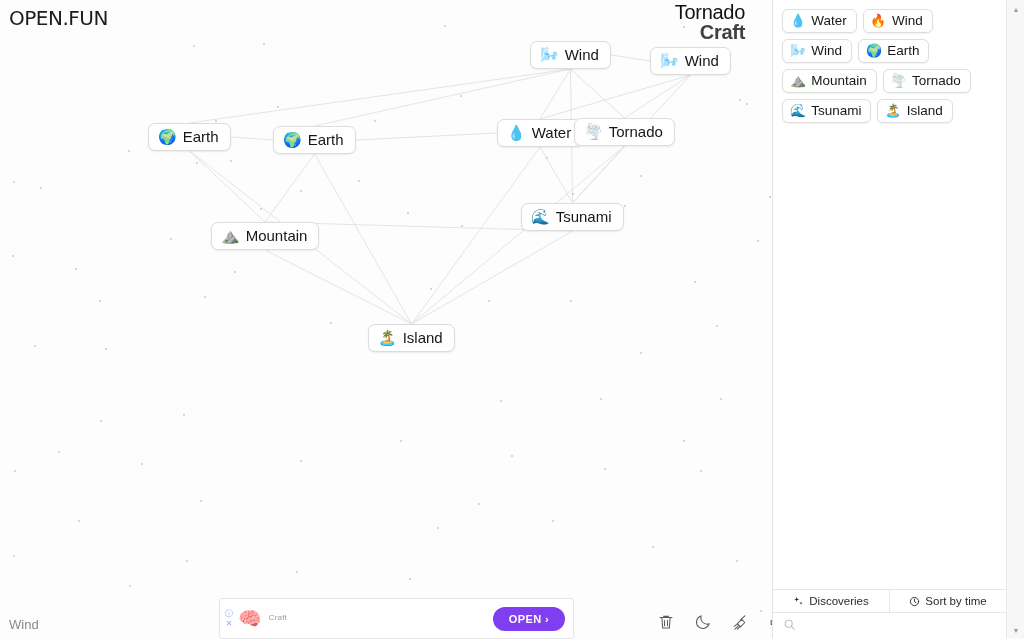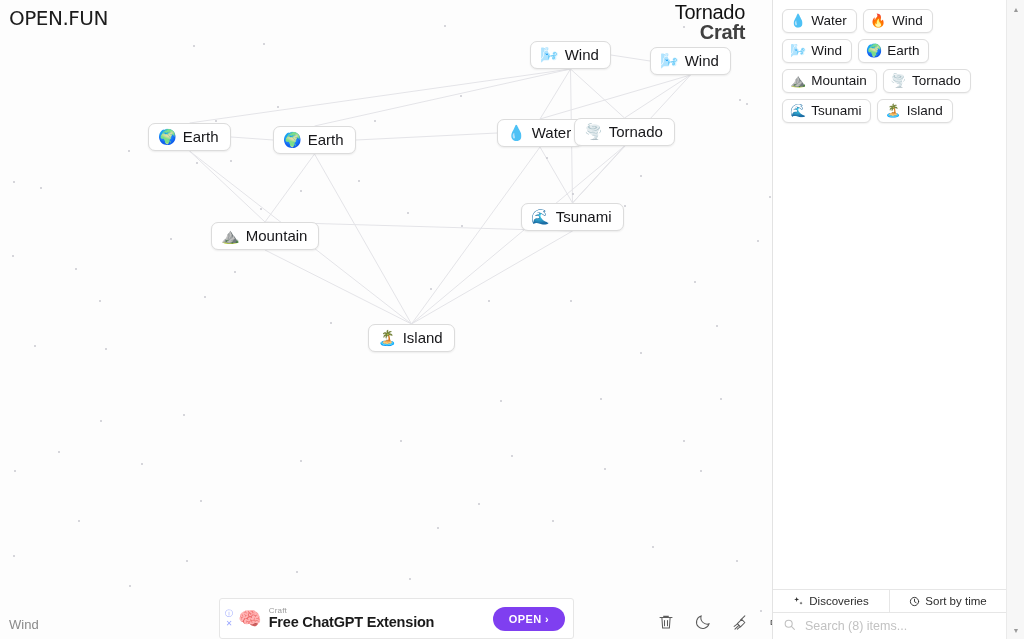--- a/index.html
+++ b/index.html
@@ -448,21 +448,20 @@
     </div>
 
     <div id="ad">
       <div class="adinfo">
         <span>ⓘ</span>
         <span>✕</span>
       </div>
       <div class="adicon">🧠</div>
       <div class="adtext">
         <div class="adlabel">Craft</div>
-        <div class="adtitle">Free ChatGPT Extension</div>
       </div>
       <button class="adbtn">OPEN ›</button>
     </div>
   </div>
 
   <div id="sidebar">
     <div id="itemlist">
         <div class="sitem">
           <span class="emo">💧</span>
           <span>Water</span>
@@ -519,21 +518,20 @@
         </div>
       </div>
 
       <div id="sb-search">
         <span class="mag">
           <svg width="13" height="13" viewBox="0 0 24 24" fill="none" stroke="currentColor" stroke-width="2" stroke-linecap="round">
             <circle cx="10.5" cy="10.5" r="6.5"></circle>
             <path d="M15.5 15.5 21 21"></path>
           </svg>
         </span>
-        <input type="text" placeholder="Search (8) items..." style="">
       </div>
     </div>
   </div>
 
   <div id="scrollbar">
     <div class="arr up">▲</div>
     <div class="thumb"></div>
     <div class="arr down">▼</div>
   </div>
 </div>

